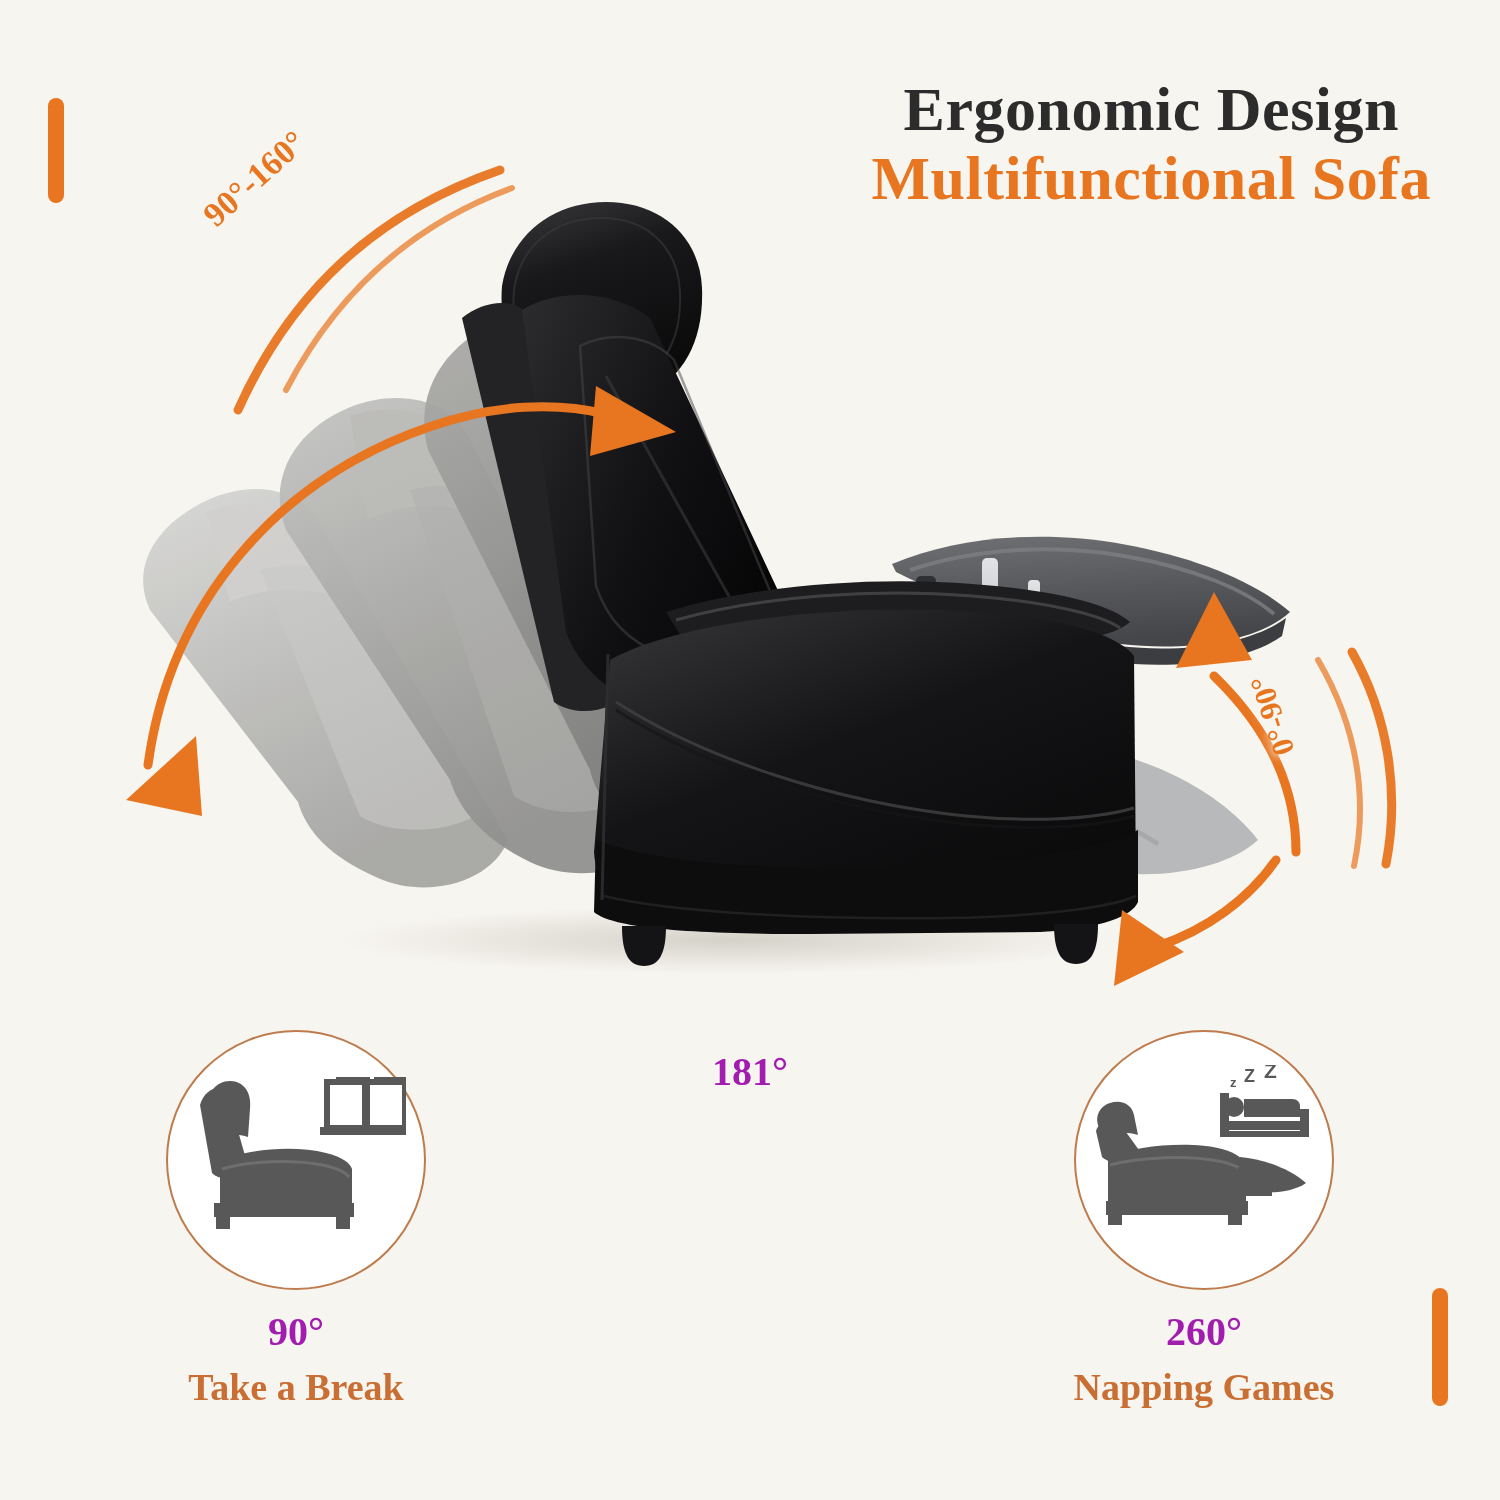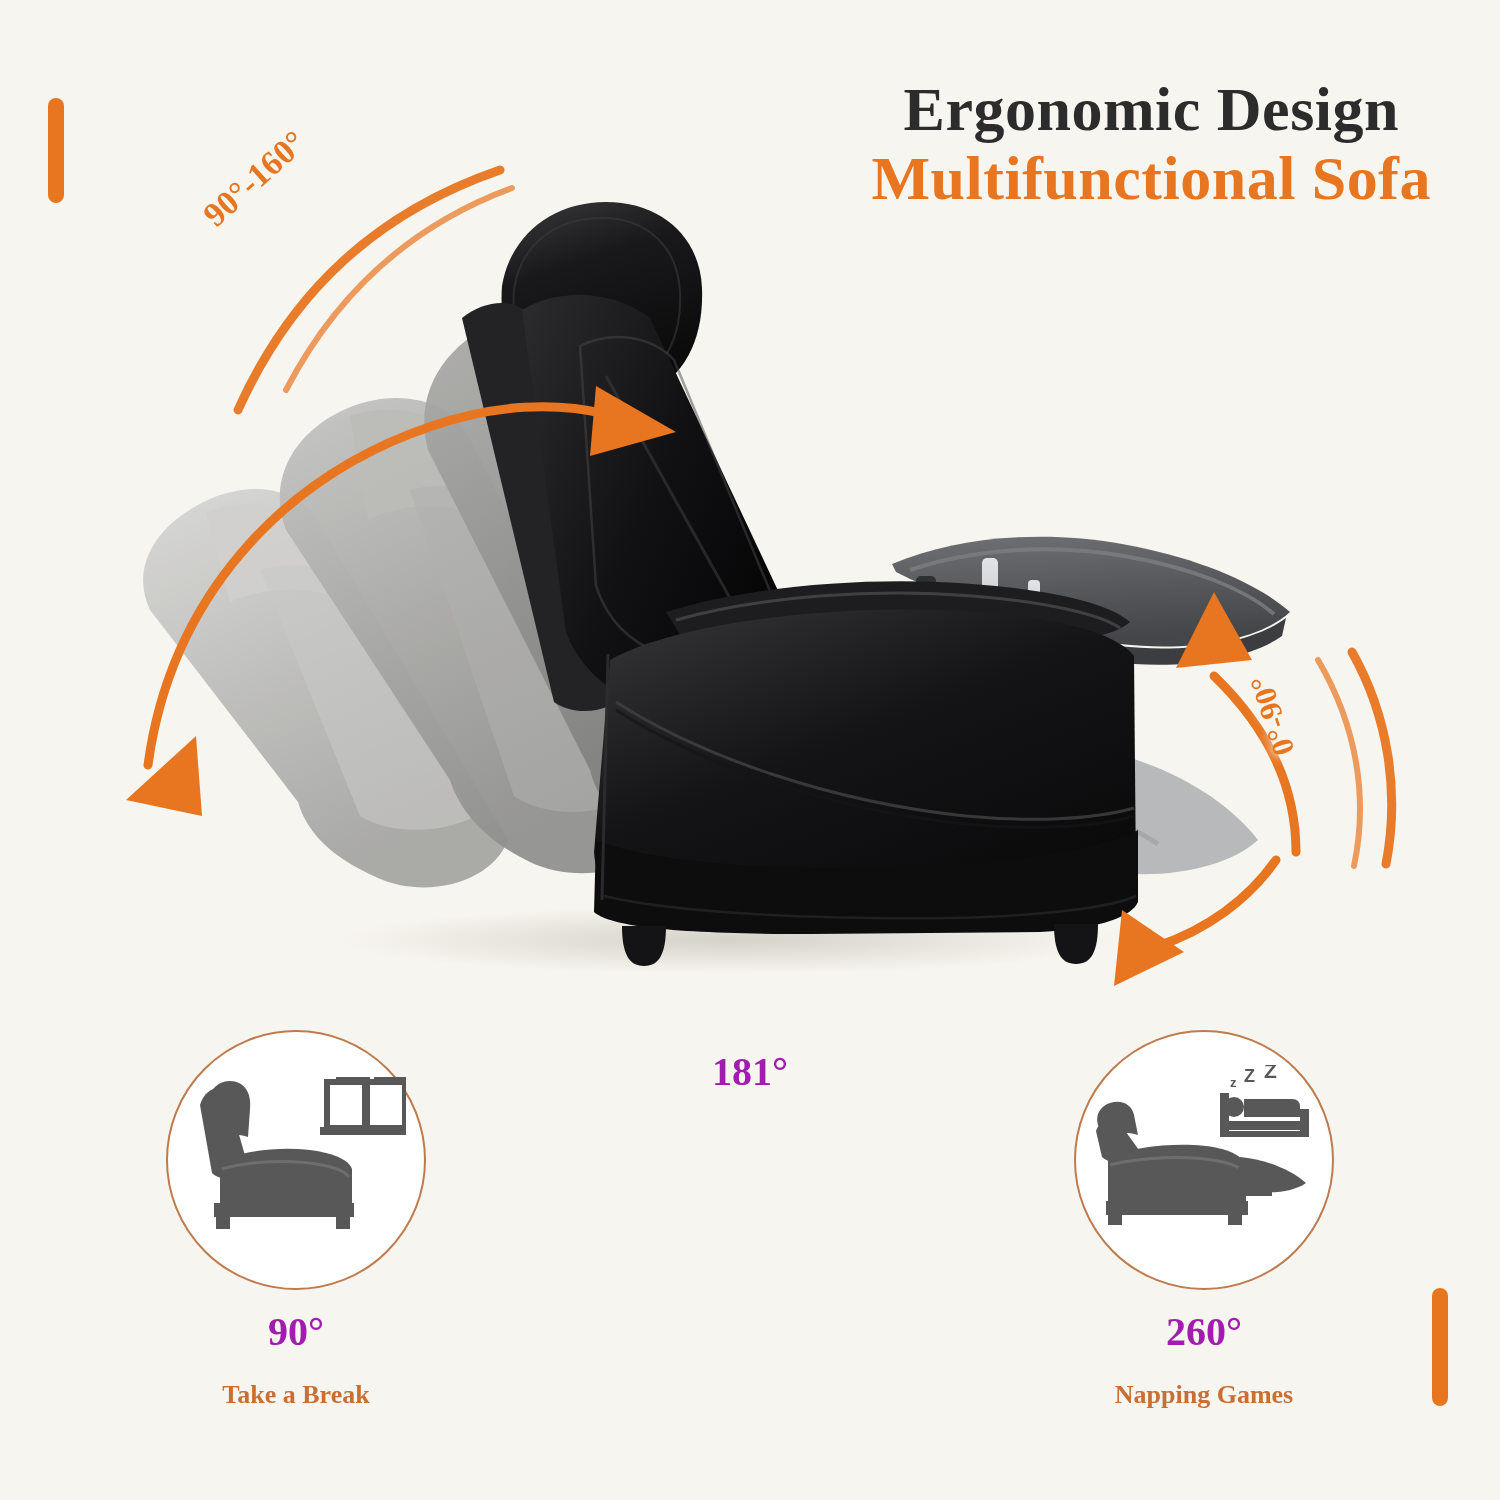--- a/index.html
+++ b/index.html
@@ -50,21 +50,21 @@
     width:256px;height:256px;border-radius:50%;
     background:#FFFFFF;border:2px solid #BE7B4D;
     display:flex;align-items:center;justify-content:center;
     position:relative;
   }
   .feature-circle svg{display:block;}
   .feature-angle{
     margin-top:22px;font-size:40px;font-weight:bold;color:#a21caf;line-height:1;font-family:Liberation Serif, serif;
   }
   .feature-caption{
-    margin-top:30px;font-size:26px;font-weight:bold;color:#C96F33;
+    margin-top:16px;font-size:38px;font-weight:bold;color:#C96F33;
     line-height:1;white-space:nowrap;
   }
 </style>
 </head>
 <body>
 
 <div class="stage">
 
   <div class="accent-bar accent-tl"></div>
   <div class="accent-bar accent-br"></div>

